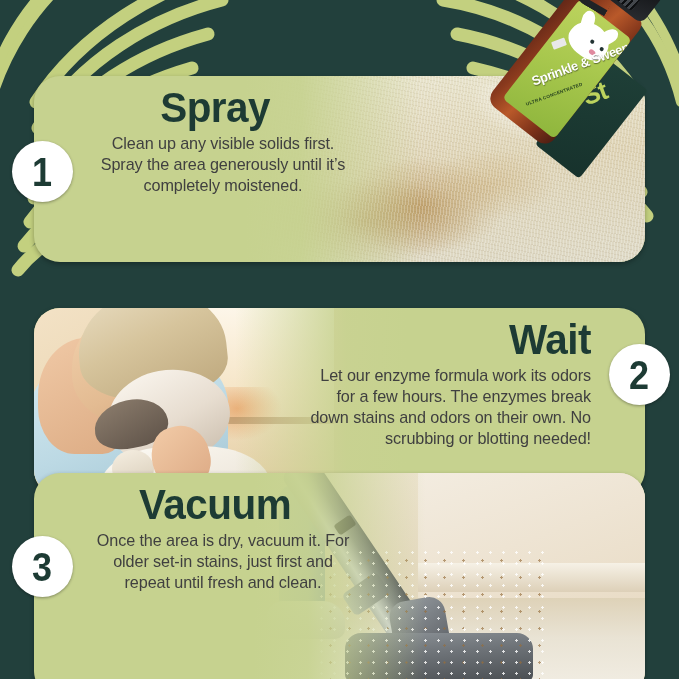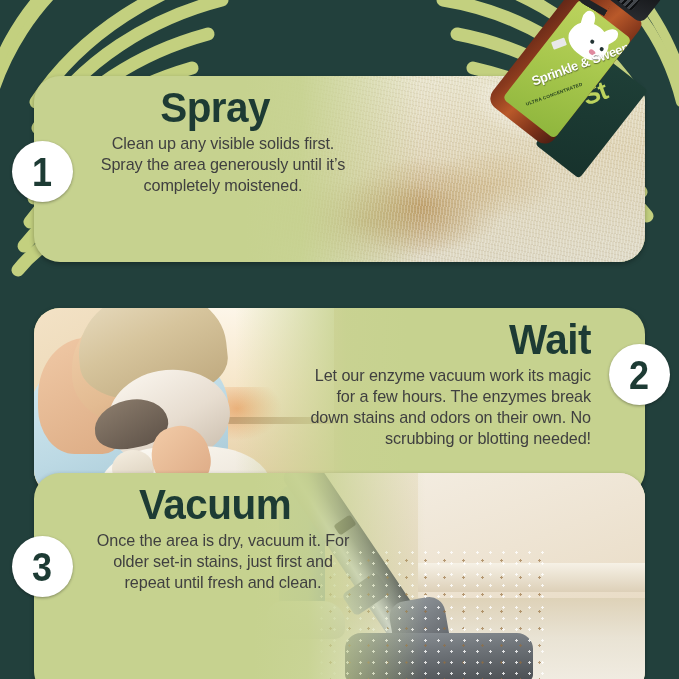--- a/index.html
+++ b/index.html
@@ -536,21 +536,21 @@
         <div class="dog-head"></div>
         <div class="dog-muzzle"></div>
         <div class="dog-body"></div>
         <div class="dog-paw"></div>
         <div class="woman-hand"></div>
         <div class="woman-hand2"></div>
         <div class="fade-right"></div>
       </div>
       <div class="txt right">
         <div class="step-title">Wait</div>
-        <div class="step-body">Let our enzyme vacuum work its magic for a few hours. The enzymes break down stains and odors on their own. No scrubbing or blotting needed!</div>
+        <div class="step-body">Let our enzyme formula work its odors for a few hours. The enzymes break down stains and odors on their own. No scrubbing or blotting needed!</div>
       </div>
     </div>
   </div>
 
   <div class="badge badge-2">
     <span>2</span>
   </div>
 
   <div class="panel panel-3">
     <div class="panel-inner">

